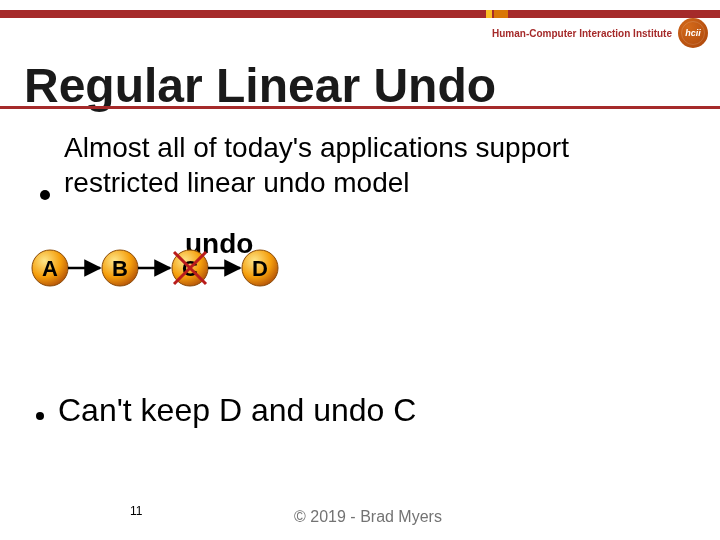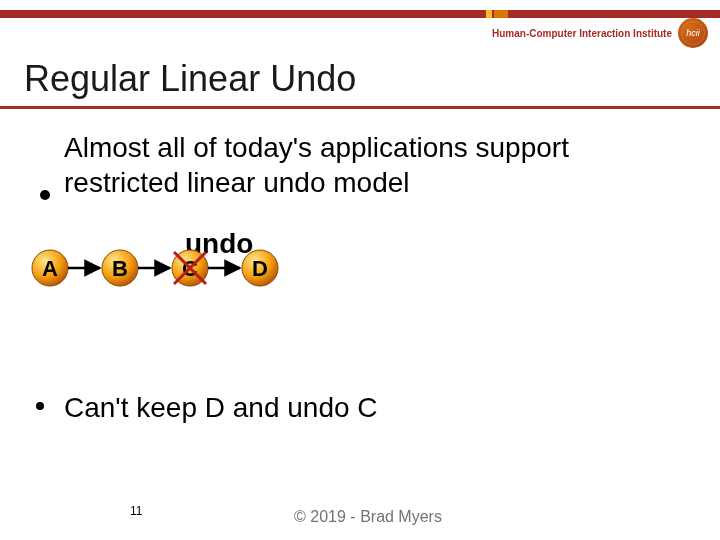--- a/index.html
+++ b/index.html
@@ -56,37 +56,37 @@
     width: 30px;
     height: 30px;
     border-radius: 50%;
     background: radial-gradient(circle at 35% 30%, #d46a1a, #a8430a);
     position: relative;
     display: flex;
     align-items: center;
     justify-content: center;
     color: #fff;
     font-size: 9px;
-    font-weight: 400;
+    font-weight: 700;
     font-style: italic;
   }
   .header-brand .brand-logo::after {
     content: "";
     position: absolute;
     inset: 3px;
     border: 1px solid rgba(255,255,255,0.15);
     border-radius: 50%;
   }
   
   .title {
     position: absolute;
     top: 58px;
     left: 24px;
-    font-size: 36px;
-    font-weight: 400;
+    font-size: 48px;
+    font-weight: 700;
     color: #1a1a1a;
   }
   .title-rule {
     position: absolute;
     top: 106px;
     left: 0;
     width: 720px;
     height: 3px;
     background: #a52a2a;
   }
@@ -107,23 +107,23 @@
   .bullet1 .dot {
     width: 10px;
     height: 10px;
     border-radius: 50%;
     background: #000;
     margin-top: 12px;
     flex: 0 0 auto;
   }
   .bullet3 {
     display: flex;
-    align-items: flex-start;
-    gap: 20px;
-    font-size: 28px;
+    align-items: center;
+    gap: 14px;
+    font-size: 32px;
     line-height: 1.25;
   }
   .bullet3 .dot2 {
     width: 8px;
     height: 8px;
     border-radius: 50%;
     background: #000;
     margin-top: 12px;
     flex: 0 0 auto;
   }

